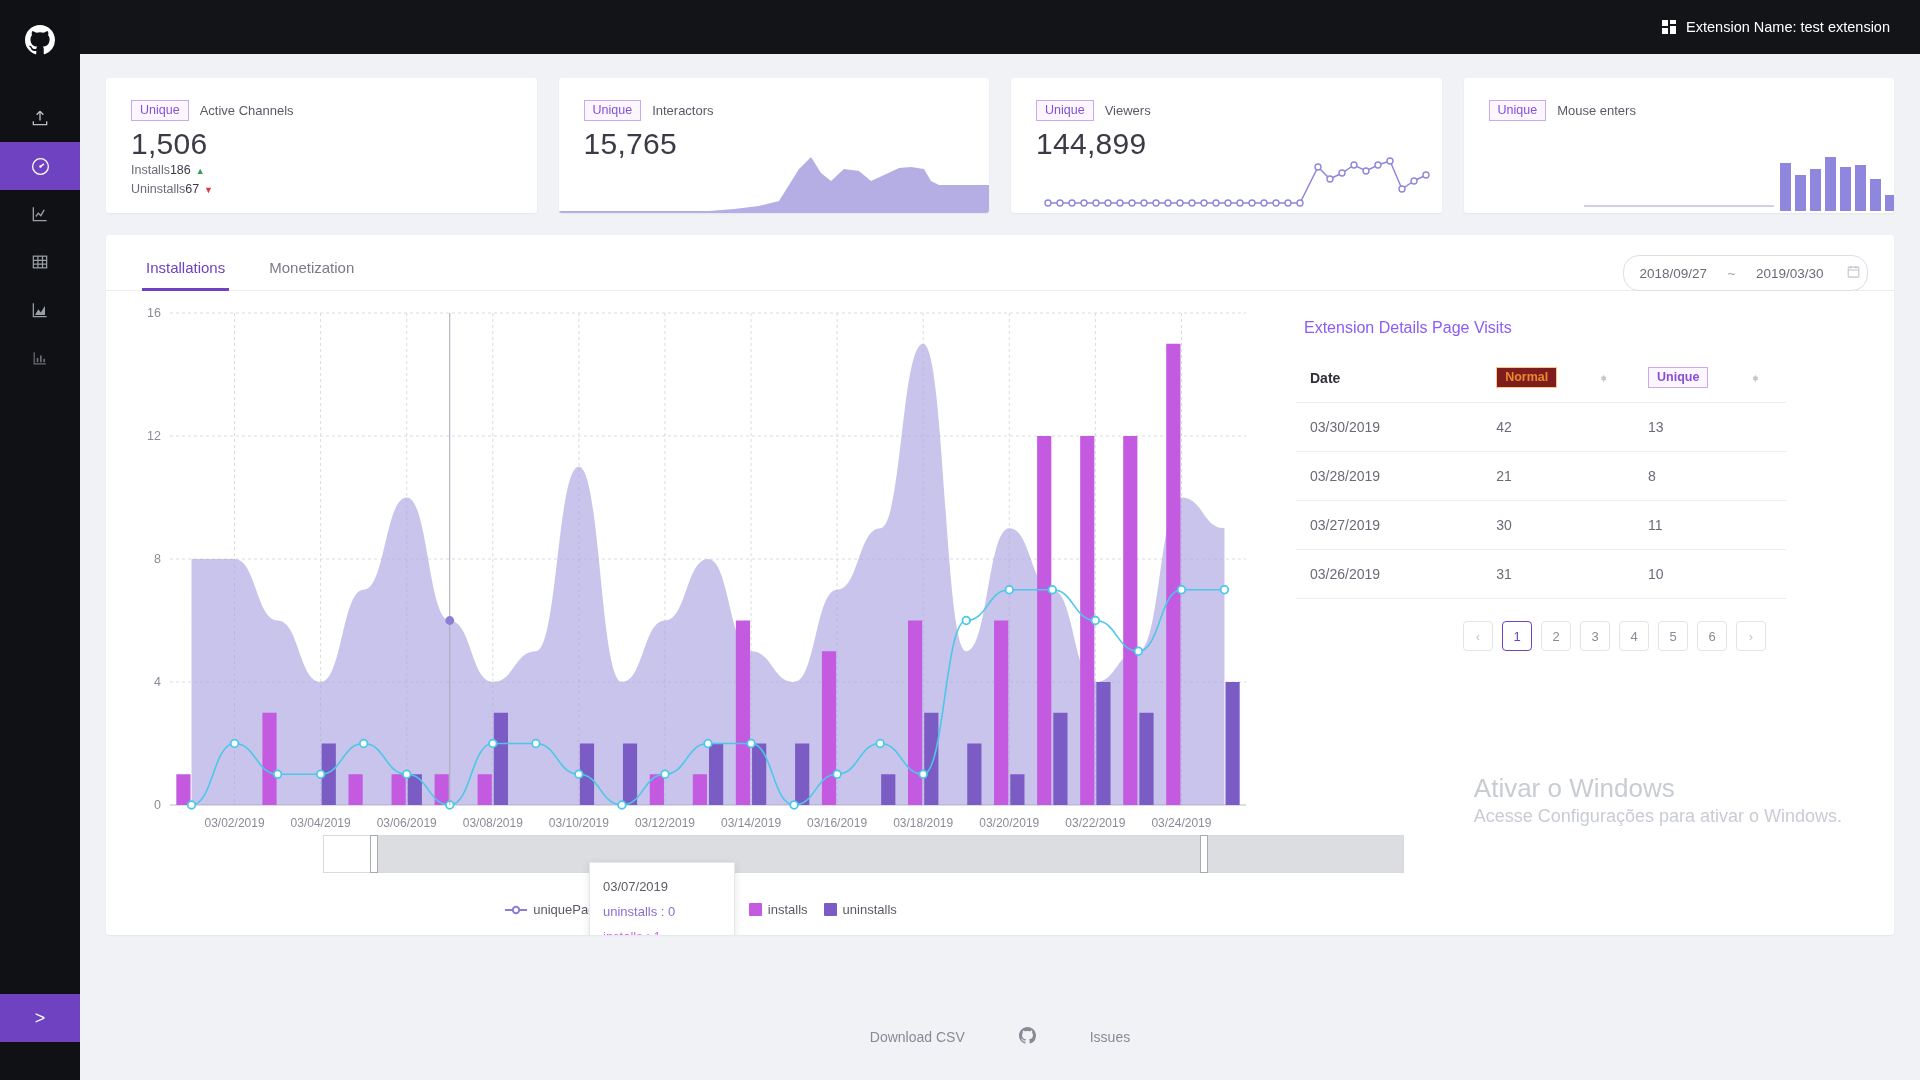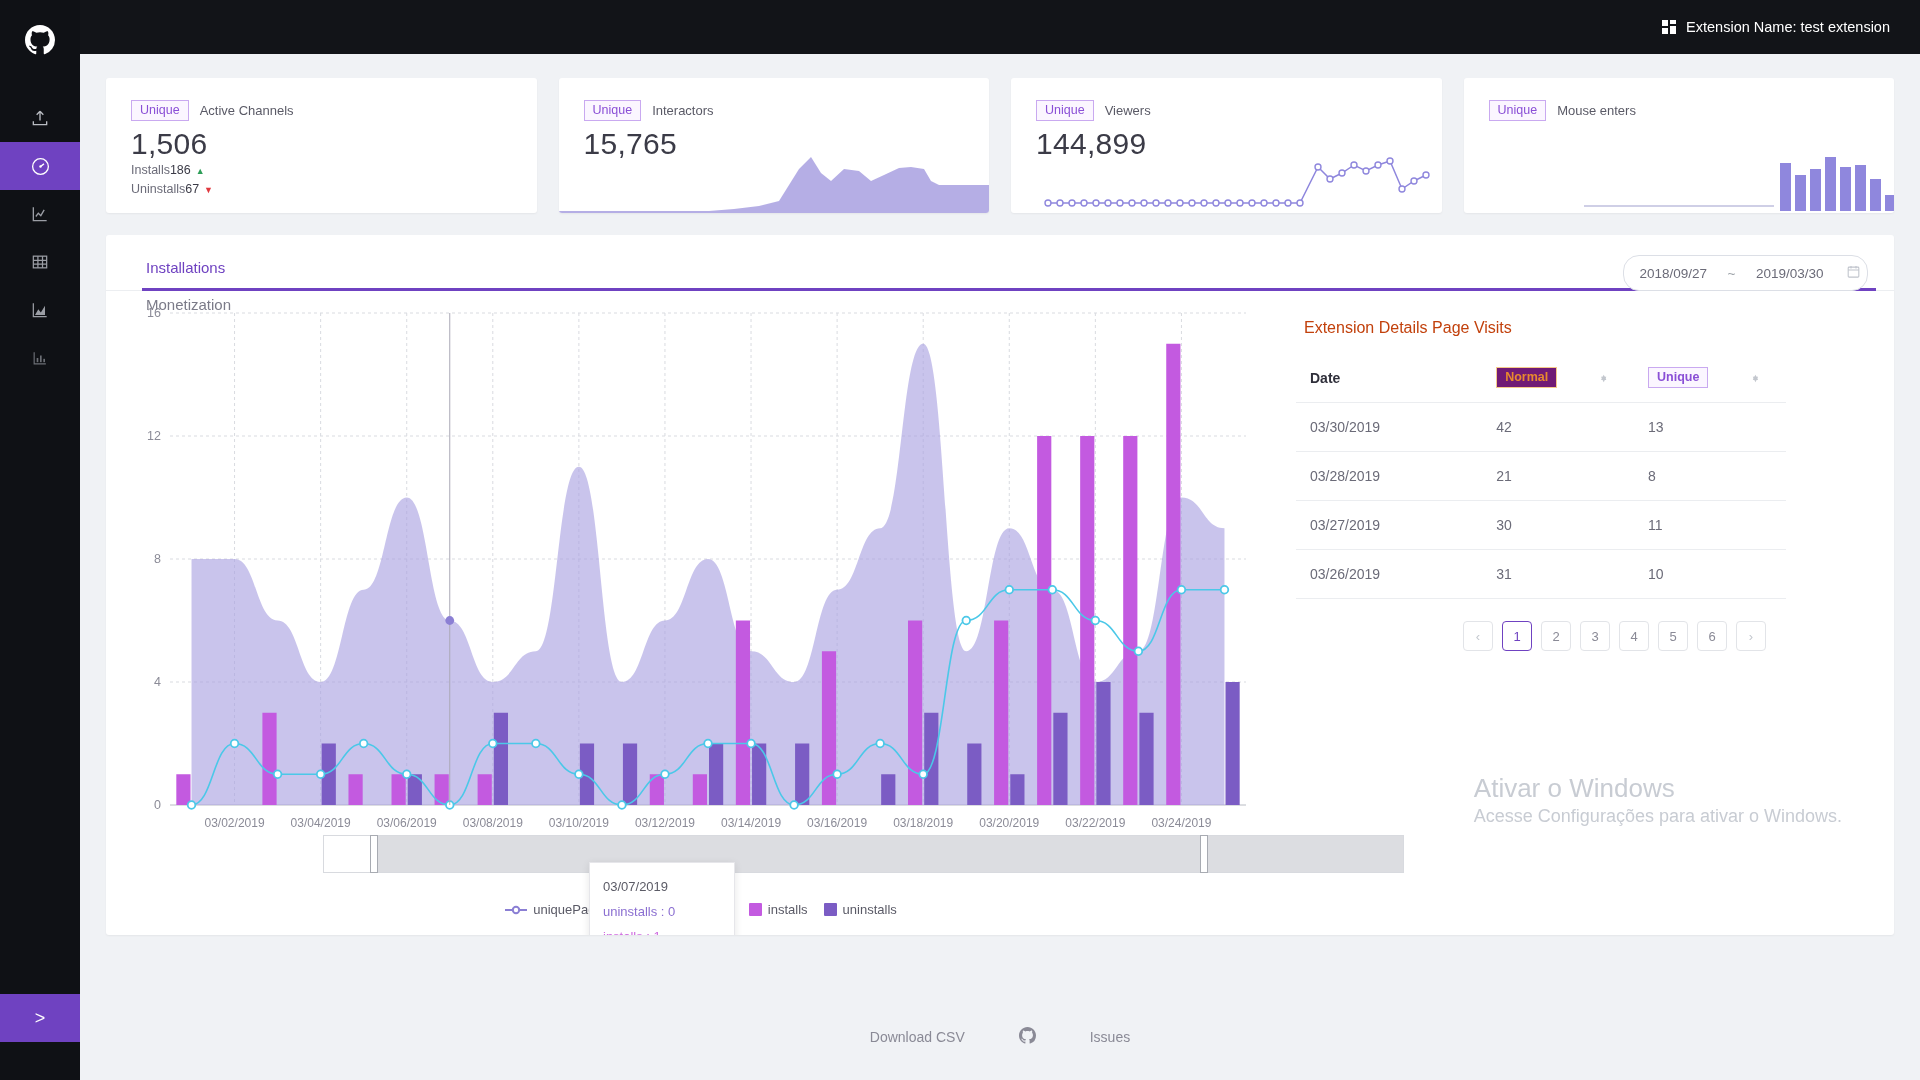--- a/index.html
+++ b/index.html
@@ -53,52 +53,52 @@
   .cards-row { display:flex; gap: 22px; padding: 24px 26px 0 26px; }
   .card {
     background:#fff; border-radius:3px; height:135px; flex:1; position:relative;
     box-shadow: 0 1px 2px rgba(0,0,0,0.05); overflow:hidden;
   }
   .card-head { display:flex; align-items:center; gap:11px; padding: 22px 0 0 25px; }
   .tag {
     border:1px solid #c9a9f0; color:#8a4fd6; background:#fbf6ff;
     border-radius:0; font-size:12.5px; padding:2px 8px 3px 8px; line-height:1.15;
   }
-  .tag.normal { border-color:#f5c98a; color:#e8892e; background:#701a75; }
+  .tag.normal { border-color:#f5c98a; color:#e8892e; background:#7f1d1d; }
   .card-label { color:#5a5a66; font-size:13px; }
   .card-value { font-size:30px; color:#3b3b47; font-weight:400; padding:6px 0 0 25px; letter-spacing:0.3px; }
   .card-sub { padding-left:25px; font-size:12.5px; color:#6b6b78; line-height:1.45; }
   .card-sub .num { color:#3b3b47; }
   .arrow-up { color:#2e9e58; font-size:9px; margin-left:5px; }
   .arrow-dn { color:#e0383e; font-size:9px; margin-left:5px; }
   .card-spark { position:absolute; right:0; bottom:0; }
 
   
   .panel {
     margin: 22px 26px 0 26px; background:#fff; border-radius:3px; height:700px;
     box-shadow: 0 1px 2px rgba(0,0,0,0.05); position:relative; overflow:hidden;
   }
-  .tabs { display:flex; gap: 0px; padding: 18px 0 0 18px; border-bottom:1px solid #eceef1; height:56px;flex-direction:column;}
+  .tabs { display:flex; gap: 0px; padding: 18px 0 0 18px; border-bottom:1px solid #eceef1; height:56px;}
   .tab { padding: 6px 22px 14px 22px; font-size:15px; color:#7b7b88; cursor:pointer; position:relative; }
   .tab.active { color:#6f42c1; }
   .tab.active:after { content:''; position:absolute; left:18px; right:18px; bottom:-1px; height:3px; background:#6f42c1; }
   .daterange {
     position:absolute; right:26px; top:20px; width:245px; height:36px;
     border:1px solid #dcdfe6; border-radius:16px; display:flex; align-items:center;
     font-size:13.5px; color:#6b6b78; background:#fff;
   }
   .daterange .d { flex:1; text-align:center; }
   .daterange .sep { width:18px; text-align:center; color:#9aa0a6; }
   .daterange .cal { width:28px; text-align:center; color:#b6bcc4; font-size:14px; }
 
   
   #chartwrap { position:absolute; left:20px; top:70px; width:1150px; height:620px; }
   #rightwrap { position:absolute; left:1190px; top:70px; right:26px; top:70px; }
 
-  .sect-title { font-size:16px; color:#c2410c; padding: 14px 0 16px 8px; font-weight:400;}
+  .sect-title { font-size:16px; color:#8b5cf6; padding: 14px 0 16px 8px; font-weight:400;}
 
   table.visits { width:100%; border-collapse:collapse; }
   table.visits th {
     text-align:left; font-size:14px; color:#2f2f3a; font-weight:700;
     padding: 14px 10px 14px 14px; border-bottom:1px solid #ebedf0; background:#fff;
   }
   table.visits th .thinner { display:flex; align-items:center; justify-content:space-between; padding-right:16px;}
   table.visits td {
     font-size:14px; color:#6b6b78; padding: 16px 10px 16px 14px; border-bottom:1px solid #ebedf0;
   }

